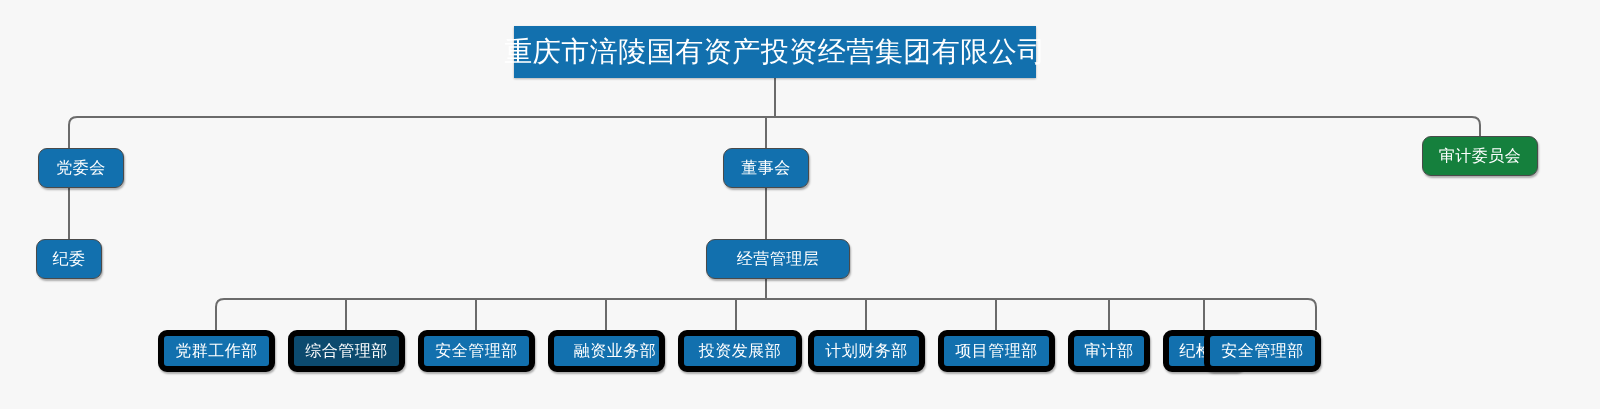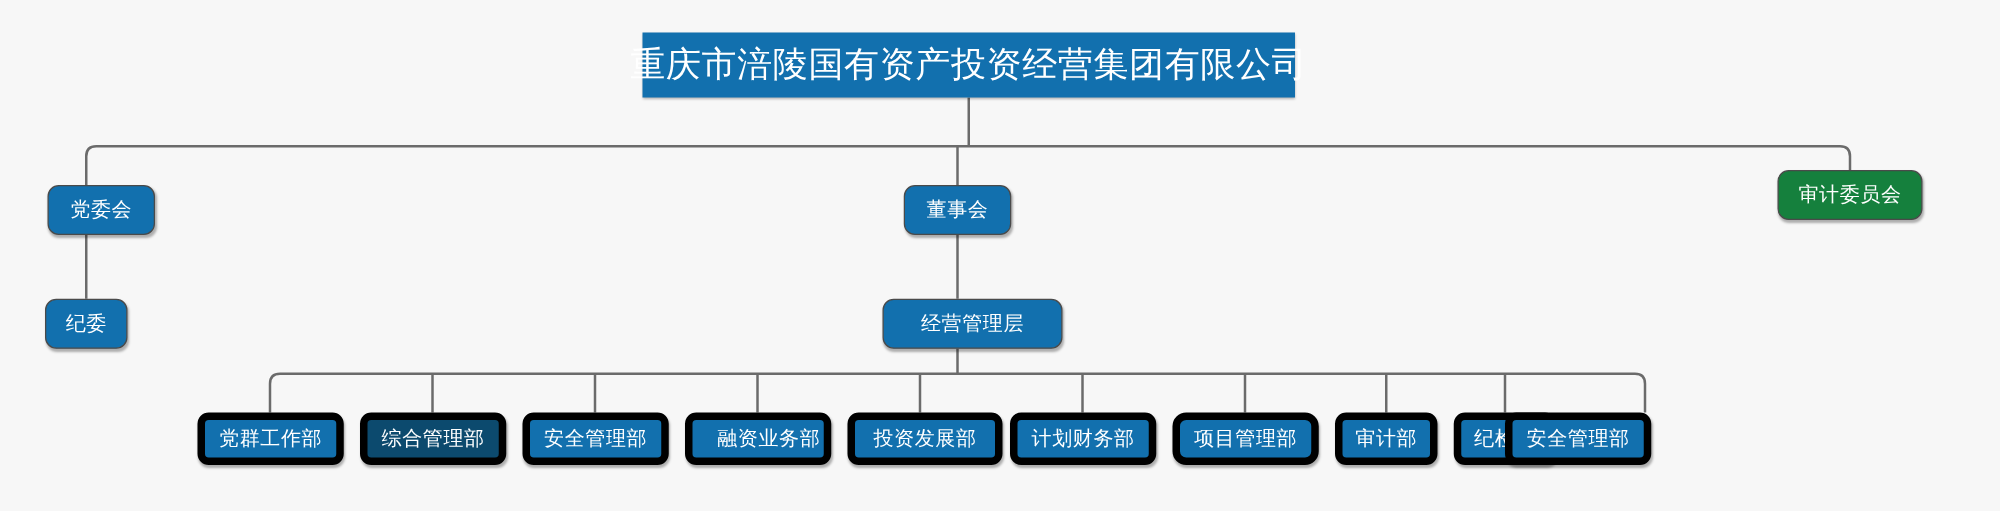--- a/index.html
+++ b/index.html
@@ -83,19 +83,19 @@
       <div class="node sub" style="left: 723px; top: 148px; width: 86px; height: 40px; background: rgb(18, 112, 174); color: rgb(255, 255, 255);">董事会</div>
       <div class="node sub" style="left: 1422px; top: 136px; width: 116px; height: 40px; background: #15803d; color: rgb(255, 255, 255);">审计委员会</div>
       <div class="node sub" style="left: 36px; top: 239px; width: 66px; height: 40px; background: rgb(18, 112, 174); color: rgb(255, 255, 255);">纪委</div>
       <div class="node sub" style="left: 706px; top: 239px; width: 144px; height: 40px; background: rgb(18, 112, 174); color: rgb(255, 255, 255);">经营管理层</div>
       <div class="node dept" style="left: 158px; top: 330px; width: 117px; height: 42px; background: rgb(18, 112, 174); color: rgb(255, 255, 255);">党群工作部</div>
       <div class="node dept" style="left: 288px; top: 330px; width: 117px; height: 42px; background: #0c4a6e; color: rgb(255, 255, 255);">综合管理部</div>
       <div class="node dept" style="left: 418px; top: 330px; width: 117px; height: 42px; background: rgb(18, 112, 174); color: rgb(255, 255, 255);">安全管理部</div>
       <div class="node dept" style="left: 548px; top: 330px; width: 117px; height: 42px; background: rgb(18, 112, 174); color: rgb(255, 255, 255); padding-left: 17px;">融资业务部</div>
       <div class="node dept" style="left: 678px; top: 330px; width: 124px; height: 42px; background: rgb(18, 112, 174); color: rgb(255, 255, 255);">投资发展部</div>
       <div class="node dept" style="left: 808px; top: 330px; width: 117px; height: 42px; background: rgb(18, 112, 174); color: rgb(255, 255, 255);">计划财务部</div>
-      <div class="node dept" style="left: 938px; top: 330px; width: 117px; height: 42px; background: rgb(18, 112, 174); color: rgb(255, 255, 255); border-radius: 11px;">项目管理部</div>
+      <div class="node dept" style="left: 938px; top: 330px; width: 117px; height: 42px; background: rgb(18, 112, 174); color: rgb(255, 255, 255);">项目管理部</div>
       <div class="node dept" style="left: 1068px; top: 330px; width: 82px; height: 42px; background: rgb(18, 112, 174); color: rgb(255, 255, 255);">审计部</div>
       <div class="node dept" style="left: 1163px; top: 330px; width: 82px; height: 42px; background: rgb(18, 112, 174); color: rgb(255, 255, 255);">纪检部</div>
       <div class="node dept" style="left: 1204px; top: 330px; width: 117px; height: 42px; background: rgb(18, 112, 174); color: rgb(255, 255, 255);">安全管理部</div>
     </div>
 
 </div>
 
 </body></html>

